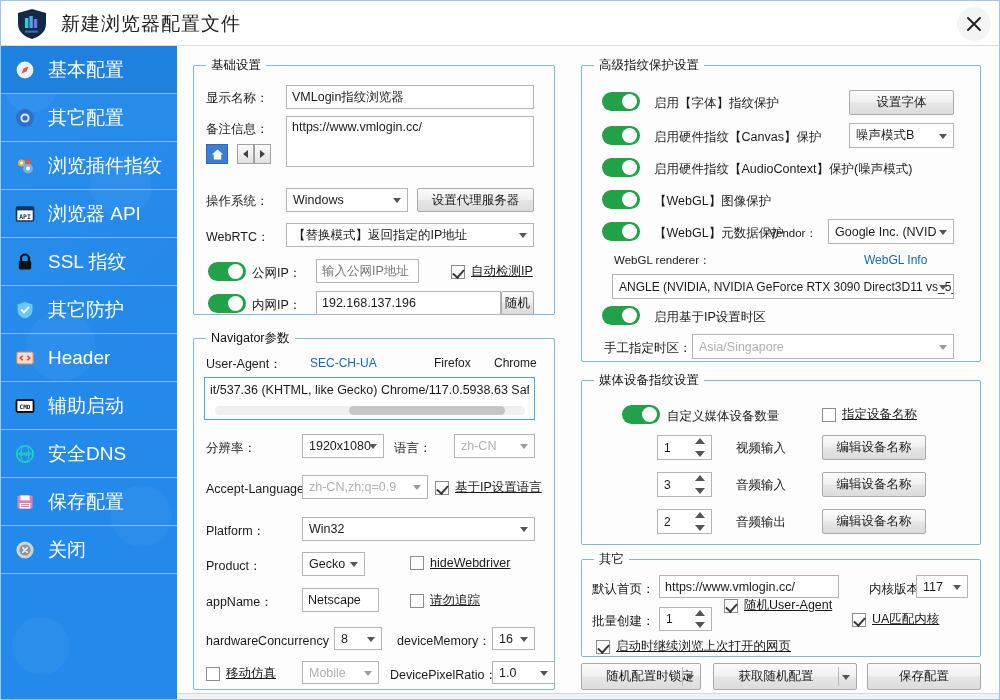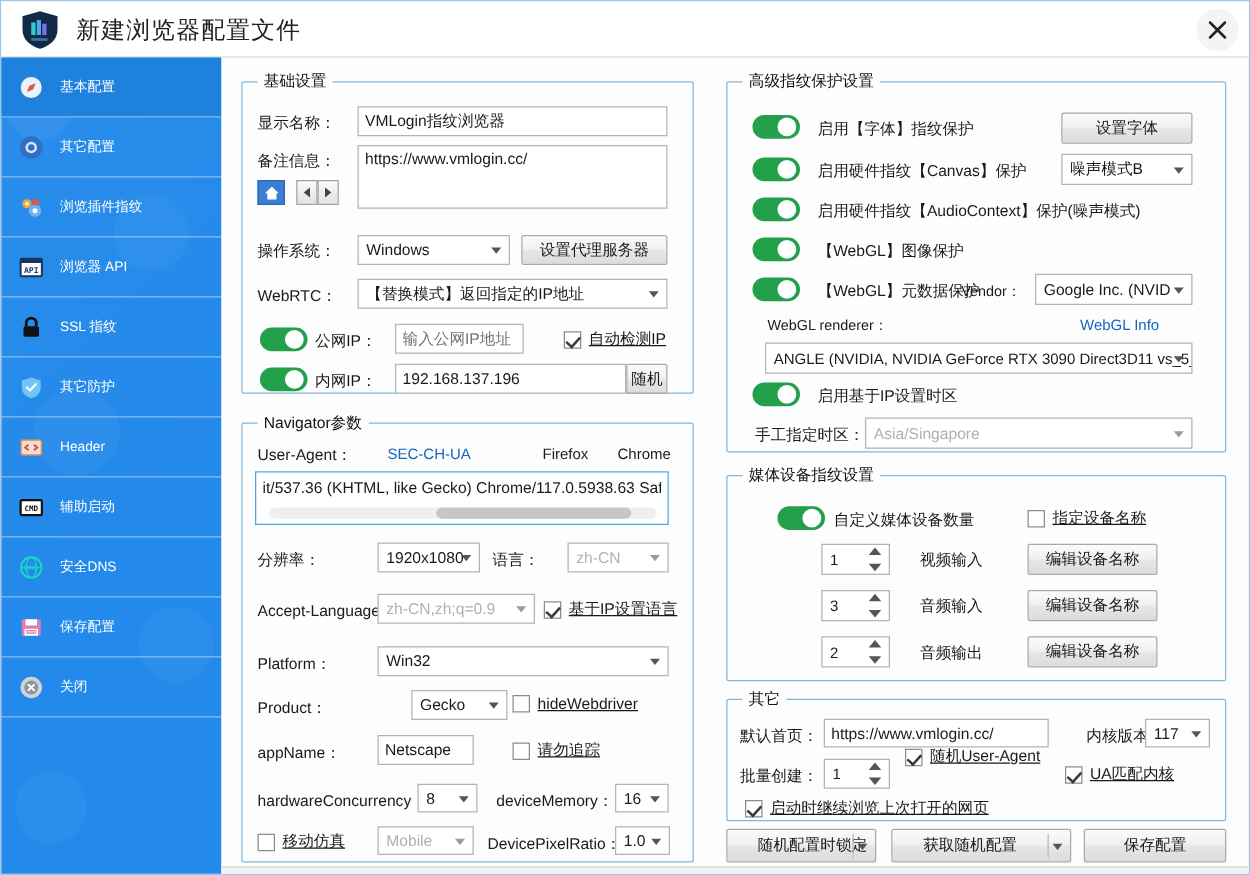--- a/index.html
+++ b/index.html
@@ -60,21 +60,21 @@
     display: flex; align-items: center;
     border-bottom: 1px solid rgba(255,255,255,.45);
     cursor: pointer;
   }
   .side-item.active { background: #1f81de; }
   .side-ico {
     width: 22px; height: 22px; margin-left: 13px; margin-right: 12px;
     flex: 0 0 22px;
     display: flex; align-items: center; justify-content: center;
   }
-  .side-label { font-size: 11px; color: #ffffff; white-space: nowrap; }
+  .side-label { font-size: 19px; color: #ffffff; white-space: nowrap; }
 
   
   .grp {
     position: absolute;
     border: 1px solid #7fb8d8;
     border-radius: 2px;
     background: transparent;
   }
   .grp > .grp-title {
     position: absolute; top: -9px; left: 12px;
@@ -440,21 +440,21 @@
       <span class="cbl">基于IP设置语言</span>
     </div>
 
     <div class="lbl" style="left:12px; top:184px;">Platform：</div>
     <div class="cmb" style="left:108px; top:178px; width:233px; height:24px;">
       <span>Win32</span>
       <span class="arrow"></span>
     </div>
 
     <div class="lbl" style="left:12px; top:219px;">Product：</div>
-    <div class="cmb" style="left:108px; top:213px; width:77px; height:24px;margin-left:27px;">
+    <div class="cmb" style="left:108px; top:213px; width:63px; height:24px;">
       <span>Gecko</span>
       <span class="arrow"></span>
     </div>
     <div class="cb" style="left:216px; top:217px;">
       <span class="box"></span>
       <span class="cbl">hideWebdriver</span>
     </div>
 
     <div class="lbl" style="left:12px; top:255px;">appName：</div>
     <input class="tin" style="left: 108px; top: 249px; width: 77px; height: 24px;" value="Netscape">
@@ -476,21 +476,21 @@
 
     <div class="cb" style="left:12px; top:326px;">
       <span class="box"></span>
       <span class="cbl">移动仿真</span>
     </div>
     <div class="cmb dim" style="left:108px; top:322px; width:77px; height:23px;">
       <span>Mobile</span>
       <span class="arrow"></span>
     </div>
     <div class="lbl" style="left:196px; top:328px;">DevicePixelRatio：</div>
-    <div class="cmb" style="left:298px; top:322px; width:44px; height:23px;text-align:right;">
+    <div class="cmb" style="left:298px; top:322px; width:63px; height:23px;text-align:right;">
       <span>1.0</span>
       <span class="arrow"></span>
     </div>
   </div>
 
   <div class="grp" style="left:580px; top:64px; width:400px; height:297px;">
     <div class="grp-title">高级指纹保护设置</div>
 
     <div class="sw" style="left:20px; top:26px;">
         <span class="knob"></span>

